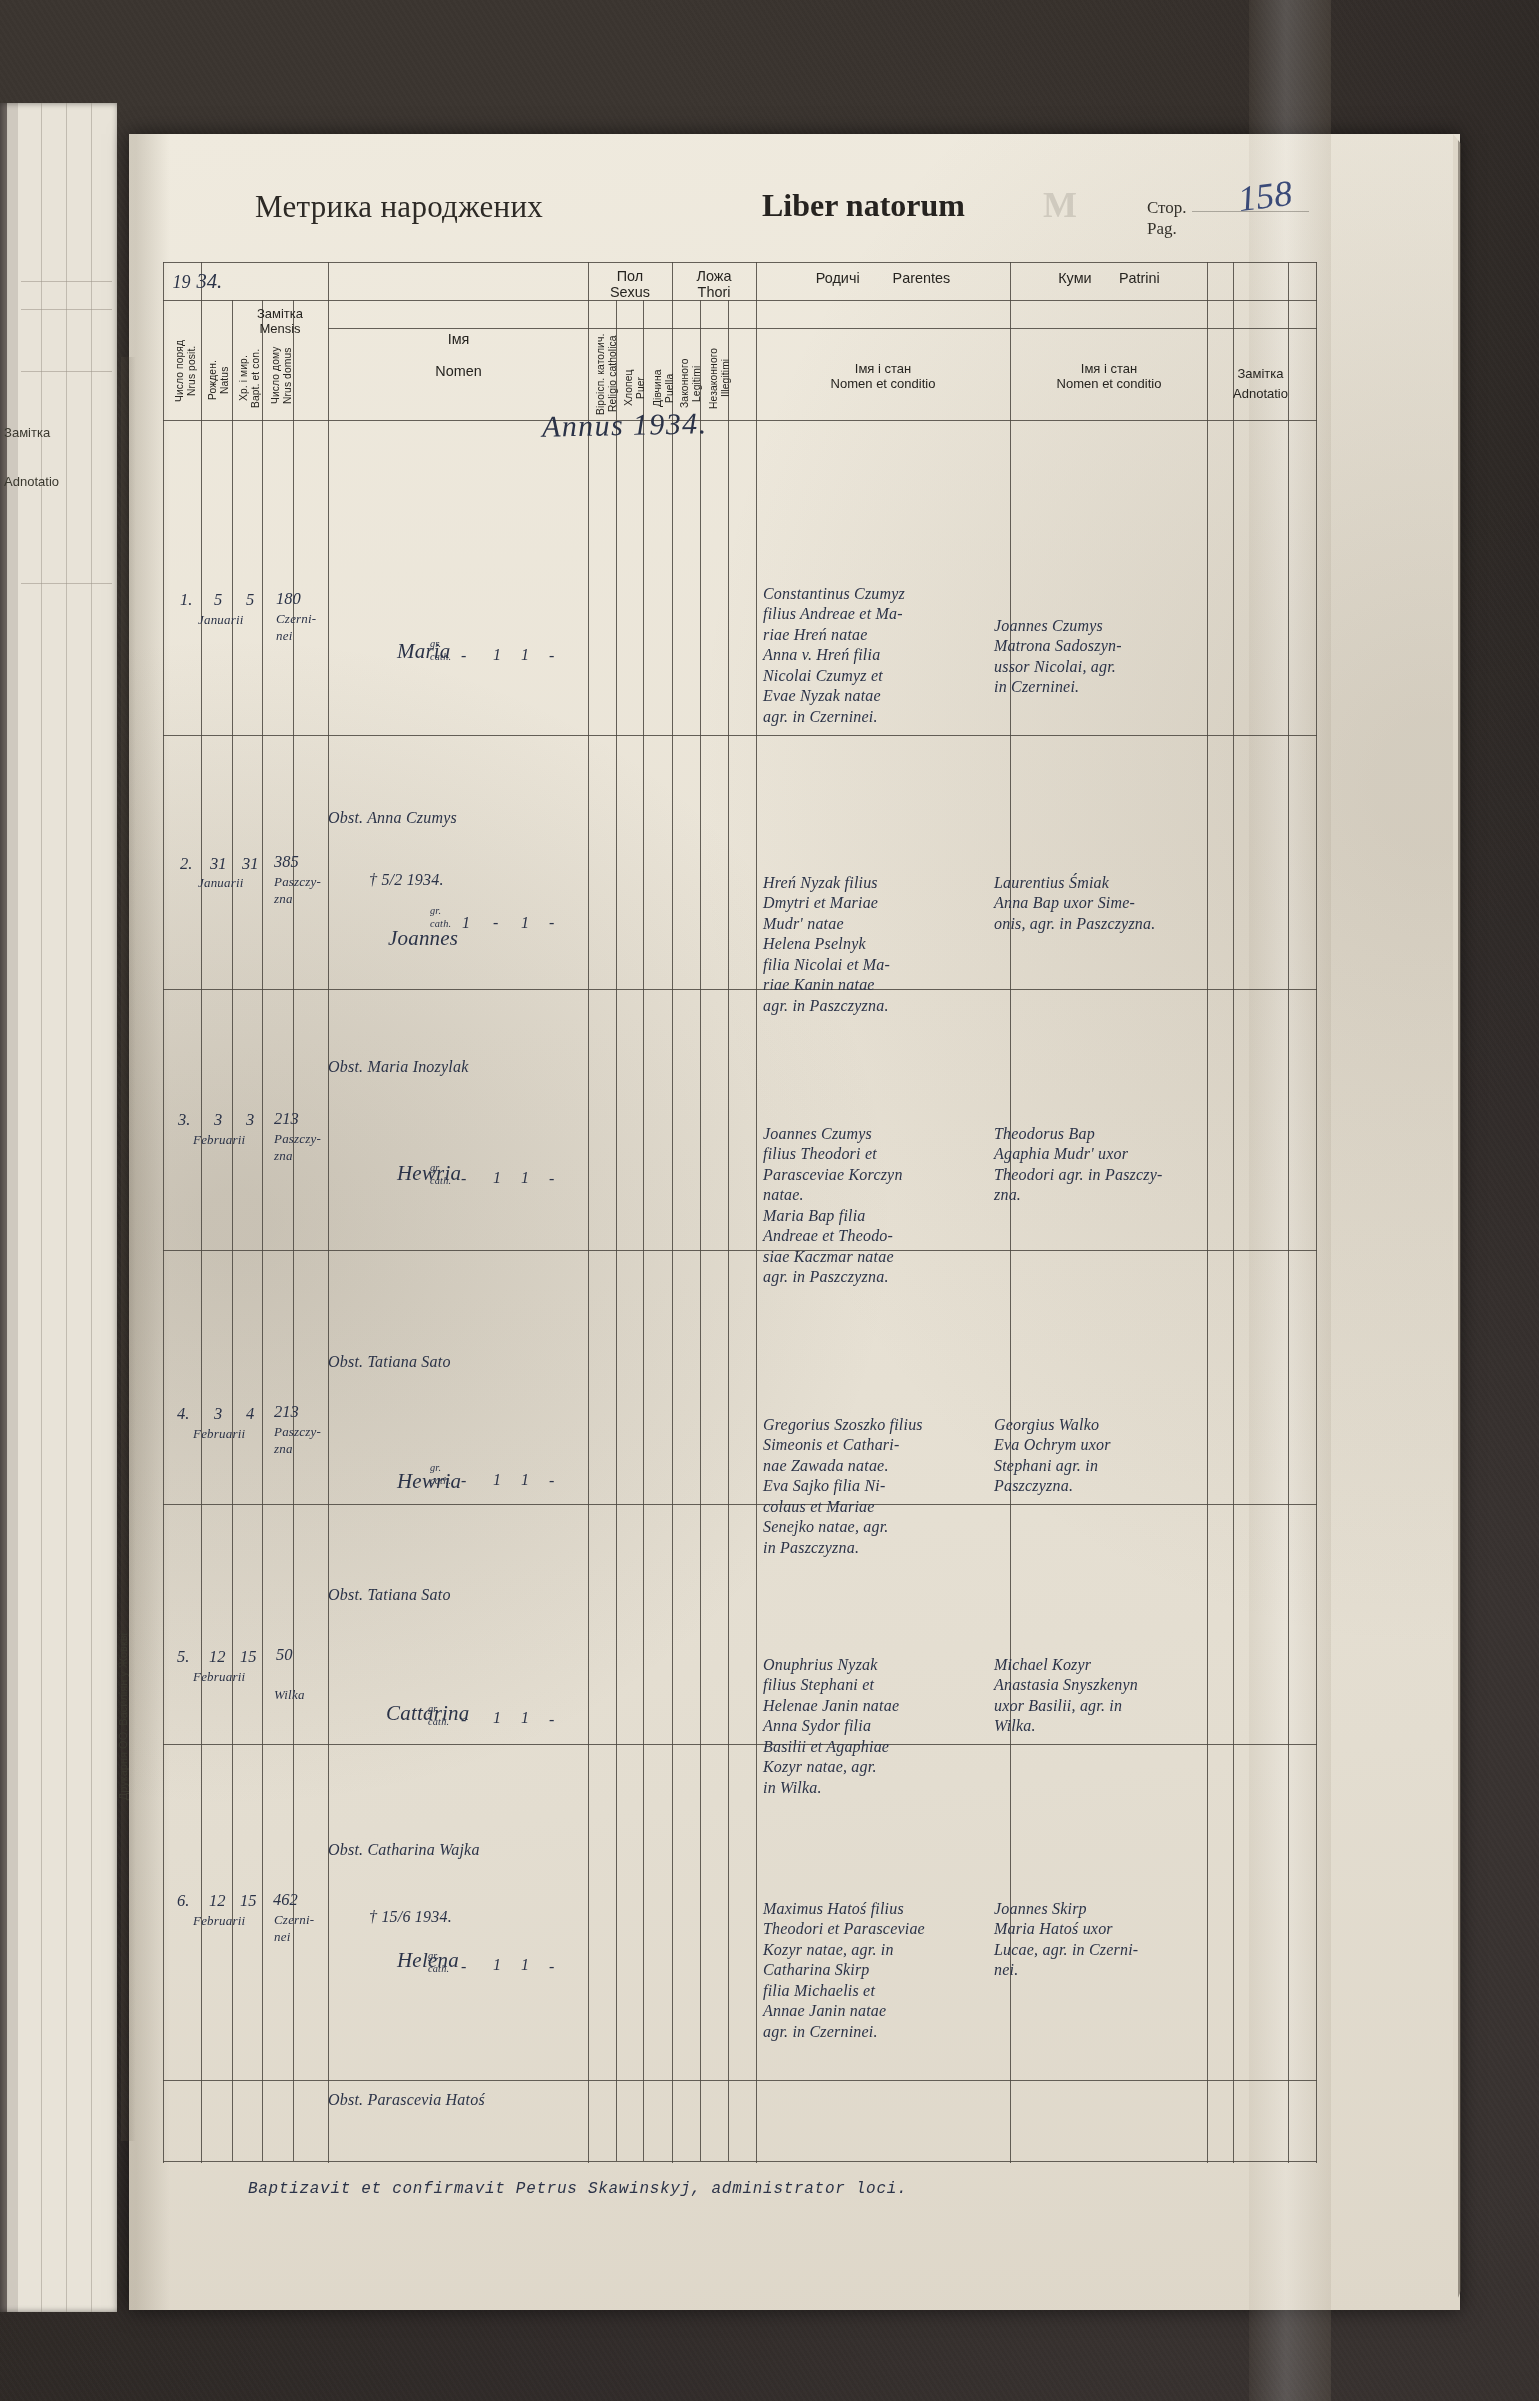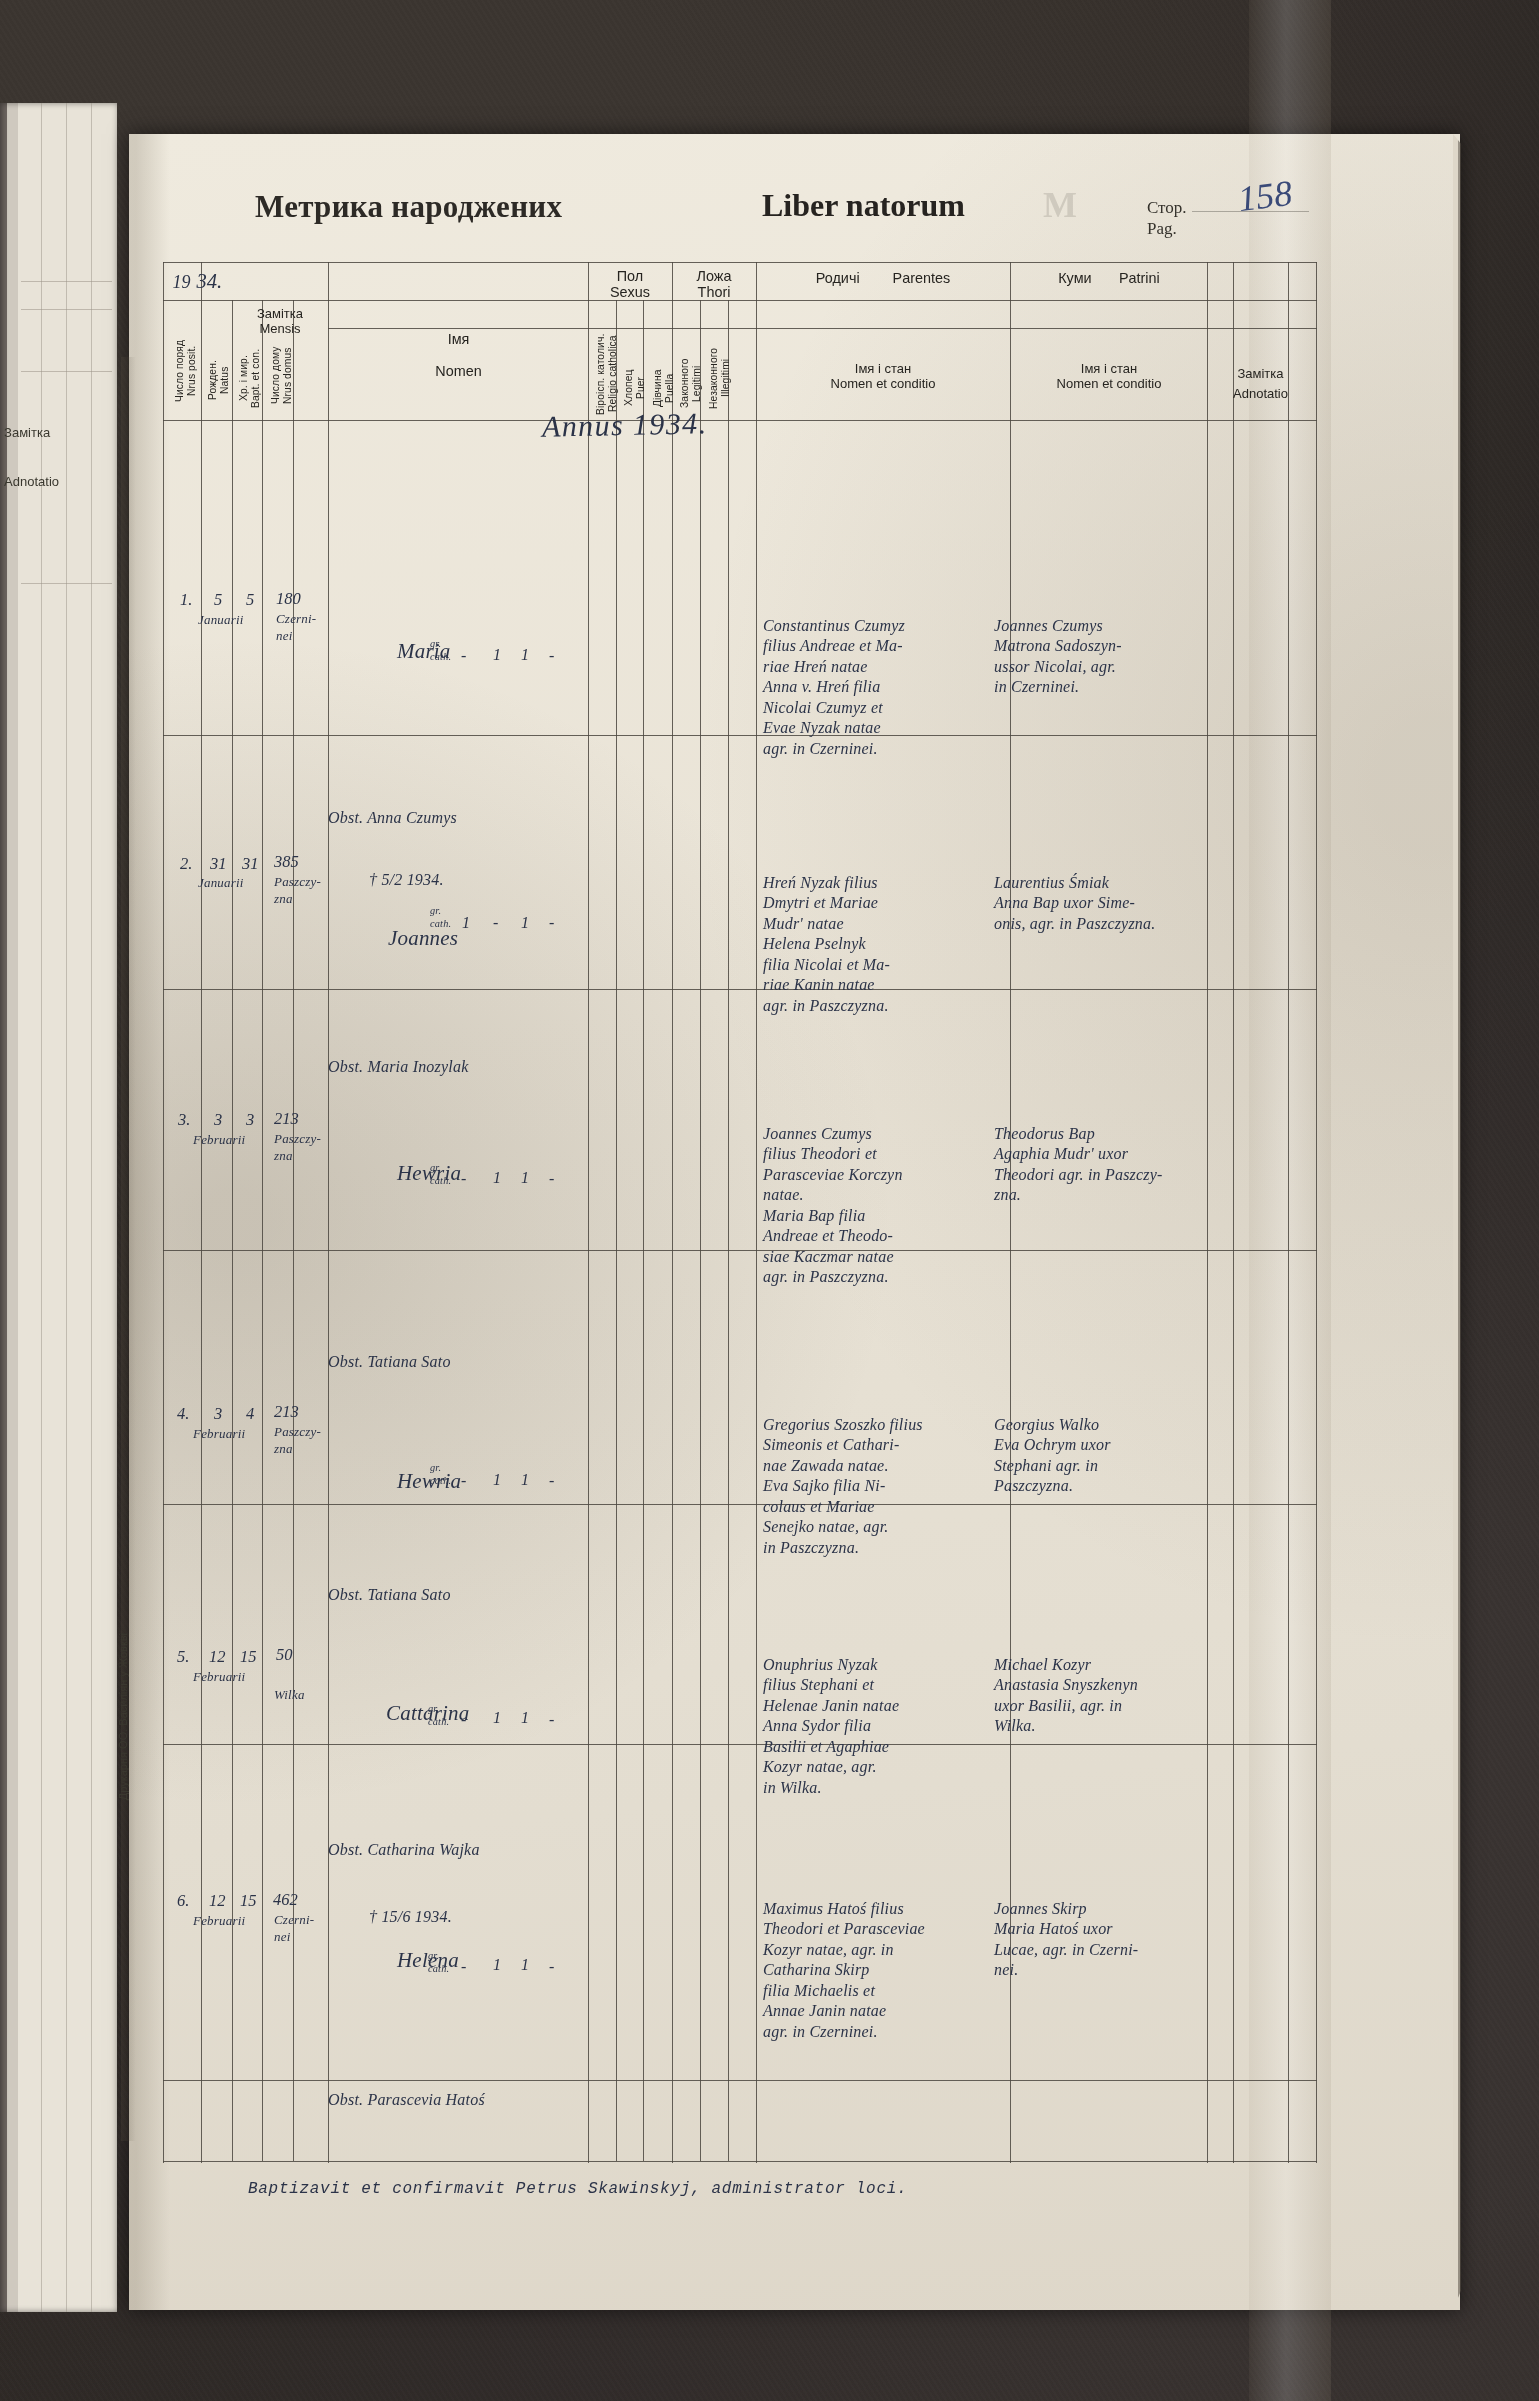--- a/index.html
+++ b/index.html
@@ -30,21 +30,21 @@
         radial-gradient(ellipse at 8% 50%, rgba(90,80,65,.22) 0 2%, rgba(0,0,0,0) 38%),
         radial-gradient(ellipse at 98% 30%, rgba(120,108,90,.20) 0 3%, rgba(0,0,0,0) 40%),
         linear-gradient(90deg, rgba(120,110,92,.25) 0 6.9px, rgba(0,0,0,0) 41px);}
   
   .page:after{content:"";position:absolute;top:0;right:-11px;width:18px;height:100%;pointer-events:none;
       background:linear-gradient(90deg, rgba(222,215,201,1) 0 4.8px, rgba(90,82,72,.55) 4.8px 8.2px, rgba(0,0,0,0) 8.2px 100%);
       clip-path:polygon(0 0,100% 1%,62% 4%,100% 8%,55% 13%,100% 17%,60% 22%,100% 28%,58% 33%,100% 39%,62% 45%,100% 51%,57% 57%,100% 63%,61% 69%,100% 75%,55% 81%,100% 87%,63% 93%,100% 98%,0 100%);}
 
   .paper-fold{position:absolute;left:1249px;top:0;width:82px;height:100%;
       background:linear-gradient(90deg, rgba(140,128,108,.10) 0%, rgba(255,255,255,.18) 45%, rgba(150,138,118,.16) 100%);}
-  .title-ukr{position:absolute;left:255px;top:189px;font-size:31px;font-weight:bold;color:#2d2a26;letter-spacing:0.3px;}
+  .title-ukr{position:absolute;left:255px;top:189px;font-size:31px;font-weight:normal;color:#2d2a26;letter-spacing:0.3px;}
   .title-lat{position:absolute;left:762px;top:187px;font-size:32px;font-weight:bold;color:#262320;}
   .ghost{position:absolute;left:1043px;top:184px;font-size:36px;color:rgba(90,84,74,.18);font-weight:bold;letter-spacing:4.1px;}
   .stor{position:absolute;left:1147px;top:198px;font-size:17px;color:#35322c;line-height:20.6px;}
   .pagenum{position:absolute;left:1238px;top:175px;font-size:36px;color:#3a4a78;
       font-family:"Liberation Serif",serif;transform:rotate(-7deg);font-style:italic;}
   .pagerule{position:absolute;left:1192px;top:211px;width:117px;height:1.4px;background:#6d6a62;opacity:.5;}
 
   
   .tbl{position:absolute;left:163px;top:262px;width:1154px;height:1901px;}
   .ln{position:absolute;background:#4b4740;opacity:.85;}
@@ -210,21 +210,21 @@
 <div class="hw sm" style="left:198px;top:612px;">Januarii</div>
 <div class="hw sm" style="left:276px;top:611px;white-space:pre-line;">Czerni-
 nei</div>
 <div class="hw nm" style="left:397px;top:638px;">Maria</div>
 <div class="hw" style="left:430px;top:637px;font-size:10.3px;white-space:pre-line;">gr.
 cath.</div>
 <div class="hw md" style="left:461px;top:646px;">-</div>
 <div class="hw md" style="left:493px;top:645px;">1</div>
 <div class="hw md" style="left:521px;top:645px;">1</div>
 <div class="hw md" style="left:549px;top:646px;">-</div>
-<div class="hw md" style="left:763px;top:616px;width:240px;white-space:pre-line;">Constantinus Czumyz
+<div class="hw md" style="left:763px;top:584px;width:240px;white-space:pre-line;">Constantinus Czumyz
 filius Andreae et Ma-
 riae Hreń natae
 Anna v. Hreń filia
 Nicolai Czumyz et
 Evae Nyzak natae
 agr. in Czerninei.</div>
 <div class="hw md" style="left:994px;top:616px;width:192px;white-space:pre-line;">Joannes Czumys
 Matrona Sadoszyn-
 ussor Nicolai, agr.
 in Czerninei.</div>

